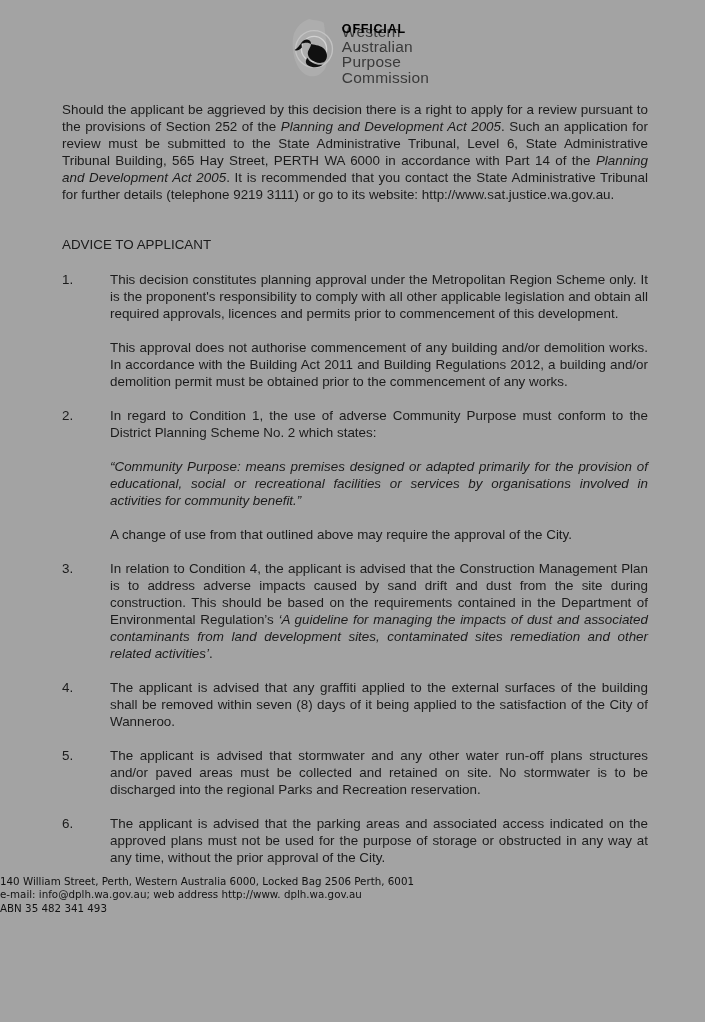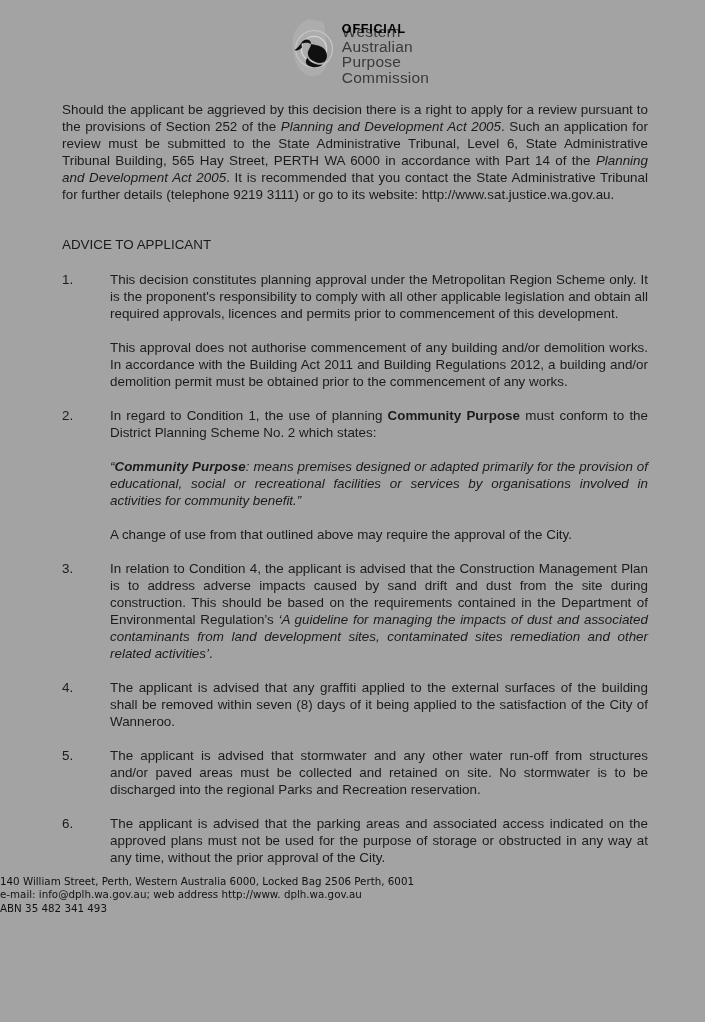--- a/index.html
+++ b/index.html
@@ -51,21 +51,21 @@
   .advice-heading {
     font-size: 13.4px;
     font-weight: normal;
     margin-bottom: 18px;
   }
   .item { display: flex; }
   .num { flex: 0 0 48px; }
   .body { flex: 1; min-width: 0; }
   p.para { margin: 0 0 17px 0; text-align: justify; }
   .it { font-style: italic; }
-  .bd { font-weight: bold; }
+  .bd { font-weight: normal; }
   
   .footer {
     margin-top: -8px;
     padding-right: 22px;
     text-align: left;
     font-family: "DejaVu Sans", sans-serif;
     font-size: 10.3px;
     line-height: 13.6px;
     color: #111;
   }
@@ -106,41 +106,41 @@
         <div class="item">
           <div class="num">1.</div>
           <div class="body">
             <p class="para"><span>This decision constitutes planning approval under the Metropolitan Region Scheme only. It is the proponent's responsibility to comply with all other applicable legislation and obtain all required approvals, licences and permits prior to commencement of this development.</span></p>
             <p class="para"><span>This approval does not authorise commencement of any building and/or demolition works. In accordance with the Building Act 2011 and Building Regulations 2012, a building and/or demolition permit must be obtained prior to the commencement of any works.</span></p>
           </div>
         </div>
         <div class="item">
           <div class="num">2.</div>
           <div class="body">
-            <p class="para"><span>In regard to Condition 1, the use of planning </span><span class="bd">Community Purpose</span><span> must conform to the District Planning Scheme No. 2 which states:</span></p>
+            <p class="para"><span>In regard to Condition 1, the use of adverse </span><span class="bd">Community Purpose</span><span> must conform to the District Planning Scheme No. 2 which states:</span></p>
             <p class="para"><span class="it">“</span><span class="it bd">Community Purpose</span><span class="it">: means premises designed or adapted primarily for the provision of educational, social or recreational facilities or services by organisations involved in activities for community benefit.”</span></p>
             <p class="para"><span>A change of use from that outlined above may require the approval of the City.</span></p>
           </div>
         </div>
         <div class="item">
           <div class="num">3.</div>
           <div class="body">
             <p class="para"><span>In relation to Condition 4, the applicant is advised that the Construction Management Plan is to address adverse impacts caused by sand drift and dust from the site during construction. This should be based on the requirements contained in the Department of Environmental Regulation’s </span><span class="it">‘A guideline for managing the impacts of dust and associated contaminants from land development sites, contaminated sites remediation and other related activities’</span><span>.</span></p>
           </div>
         </div>
         <div class="item">
           <div class="num">4.</div>
           <div class="body">
             <p class="para"><span>The applicant is advised that any graffiti applied to the external surfaces of the building shall be removed within seven (8) days of it being applied to the satisfaction of the City of Wanneroo.</span></p>
           </div>
         </div>
         <div class="item">
           <div class="num">5.</div>
           <div class="body">
-            <p class="para"><span>The applicant is advised that stormwater and any other water run-off from structures and/or paved areas must be collected and retained on site. No stormwater is to be discharged into the regional Parks and Recreation reservation.</span></p>
+            <p class="para"><span>The applicant is advised that stormwater and any other water run-off plans structures and/or paved areas must be collected and retained on site. No stormwater is to be discharged into the regional Parks and Recreation reservation.</span></p>
           </div>
         </div>
         <div class="item">
           <div class="num">6.</div>
           <div class="body">
             <p class="para"><span>The applicant is advised that the parking areas and associated access indicated on the approved plans must not be used for the purpose of storage or obstructed in any way at any time, without the prior approval of the City.</span></p>
           </div>
         </div>
       </div>
   </div>

